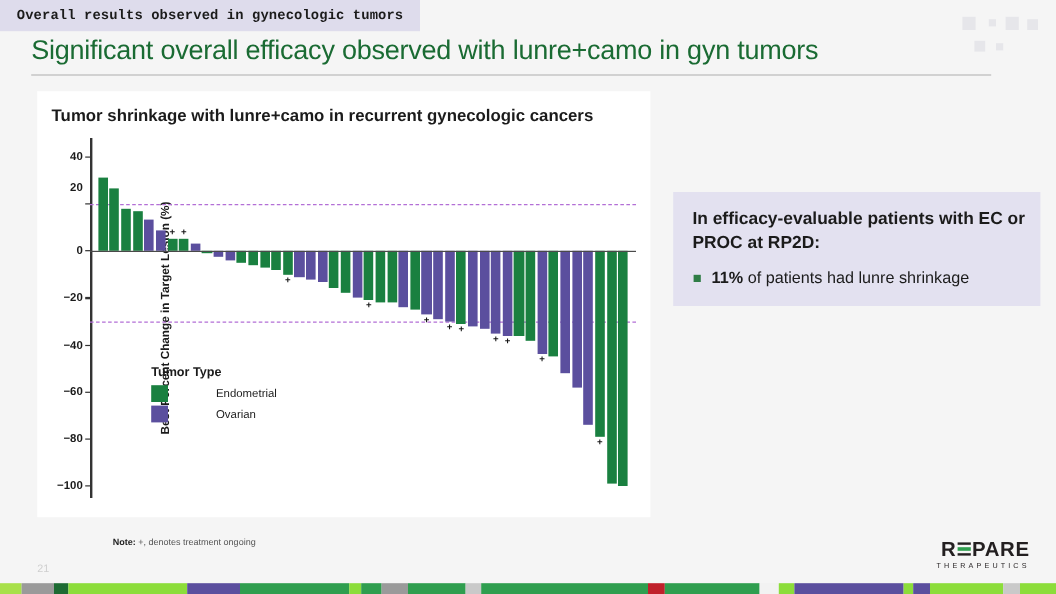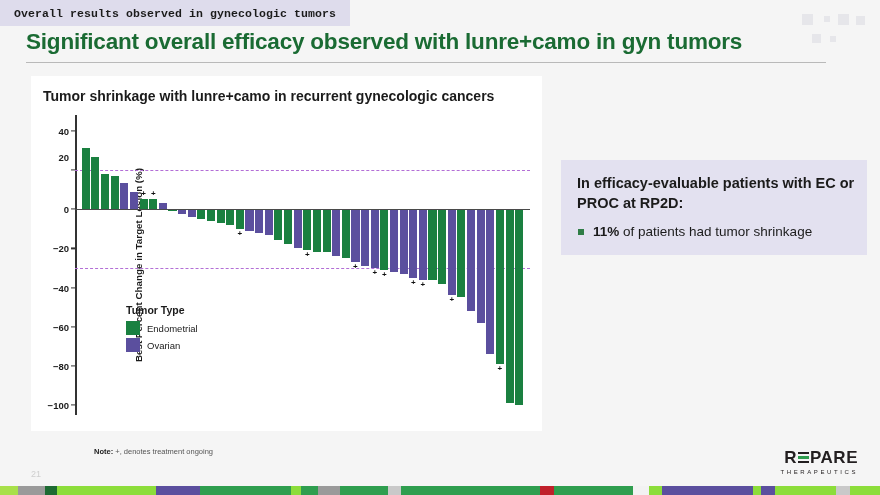--- a/index.html
+++ b/index.html
@@ -19,21 +19,21 @@
   }
   .eyebrow span{font-size:11.5px;font-weight:bold;color:#1b1b1b;letter-spacing:0.1px;font-family:Liberation Mono, monospace;}
 
   
   .deco{position:absolute;top:14px;right:14px;width:78px;height:36px;}
   .deco i{position:absolute;display:block;background:#e6e6ea;}
 
   
   .headline{
     position:absolute;left:26px;top:29px;width:800px;
-    font-size:22.5px;font-weight:bold;color:#1a6b33;letter-spacing:-0.2px;
+    font-size:22.5px;font-weight:normal;color:#1a6b33;letter-spacing:-0.2px;
     white-space:nowrap;
   }
   .rule{position:absolute;left:26px;top:62px;width:800px;height:1px;background:#b9b9b9;}
 
   
   .card{
     position:absolute;left:31px;top:76px;width:511px;height:355px;
     background:#ffffff;
   }
   .card-title{
@@ -61,21 +61,21 @@
 
   .ylabel{
     position:absolute;left:-34px;top:50%;
     transform:translateY(-50%) rotate(-90deg);transform-origin:center;
     font-size:9.8px;font-weight:bold;color:#1b1b1b;white-space:nowrap;
   }
 
   
   .legend{position:absolute;left:95px;top:228px;}
   .legend-title{font-size:10.5px;font-weight:bold;color:#1b1b1b;margin-bottom:5px;}
-  .legend-row{display:flex;align-items:center;margin-bottom:3px;}
+  .legend-row{display:flex;align-items:center;margin-bottom:3px;gap:33px;}
   .legend-sw{width:14px;height:14px;margin-right:7px;}
   .legend-lb{font-size:9.5px;color:#1b1b1b;}
 
   
   .note{position:absolute;left:94px;top:447px;font-size:7.5px;color:#555;}
   .note b{color:#222;}
 
   
   .callout{
     position:absolute;left:561px;top:160px;width:306px;
@@ -225,21 +225,21 @@
     </div>
   </div>
 
   <div class="note">
     <b>Note:</b><span> +, denotes treatment ongoing</span>
   </div>
 
   <div class="callout">
     <h3>In efficacy-evaluable patients with EC or PROC at RP2D:</h3>
     <ul id="bullets">
-        <li><span class="sq" style="background: rgb(47, 125, 70);"></span><b>11%</b><span> of patients had tumor shrinkage</span></li>
+        <li><span class="sq" style="background: rgb(47, 125, 70);"></span><b>11%</b><span> of patients had lunre shrinkage</span></li>
       </ul>
   </div>
 
   <div class="pageno">21</div>
 
   <div class="logo">
     <div class="logo-main">
       <span>R</span>
       <span class="logo-e">
         <i style="top:1px;background:#231f20"></i>

